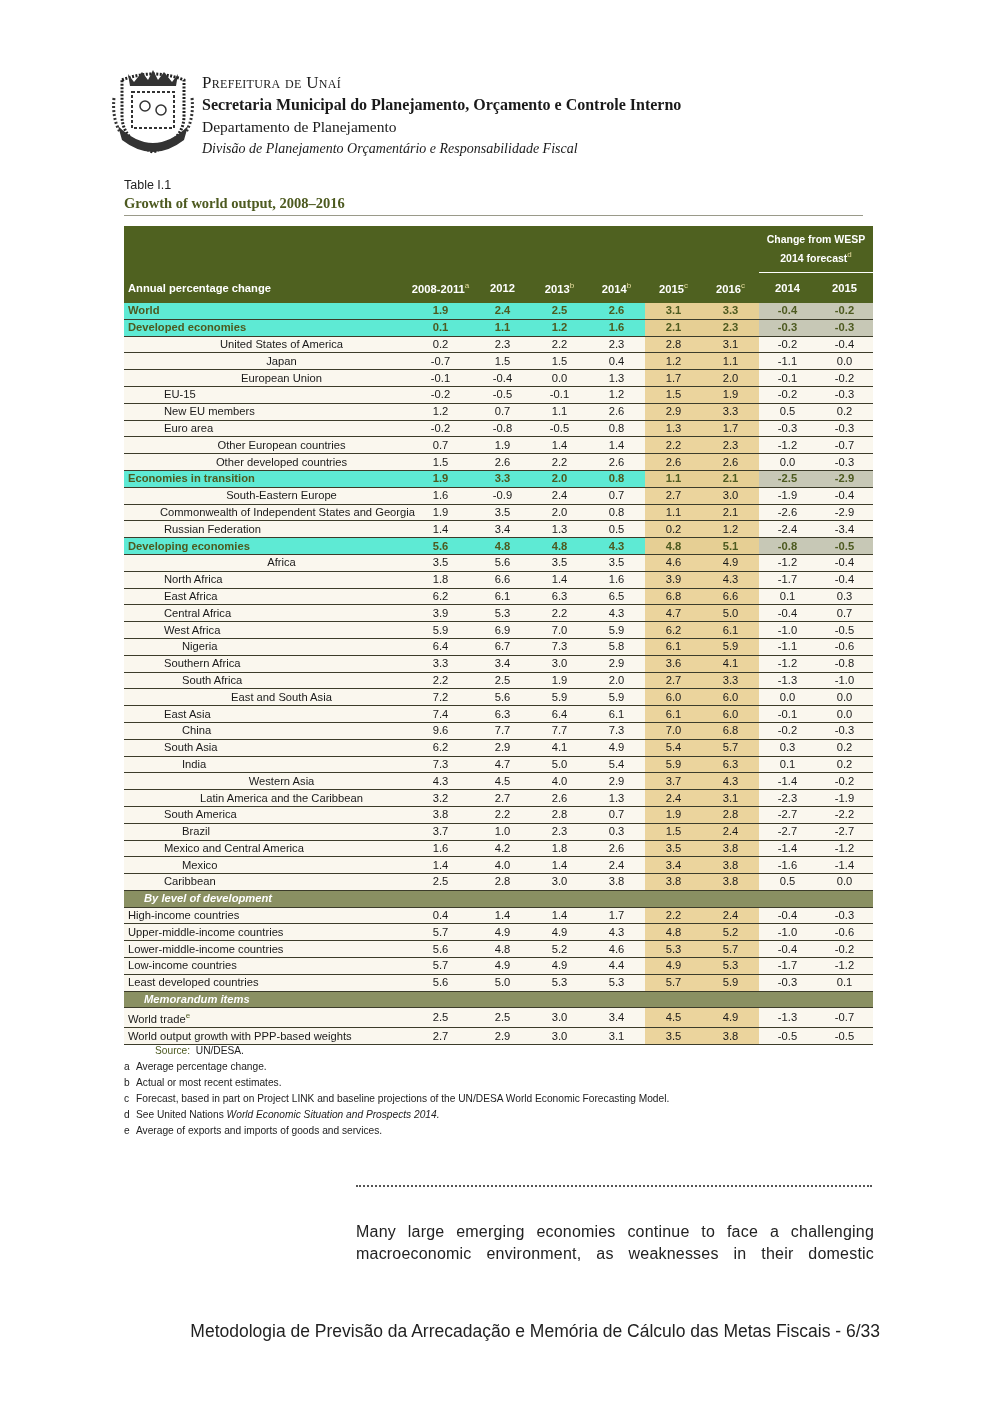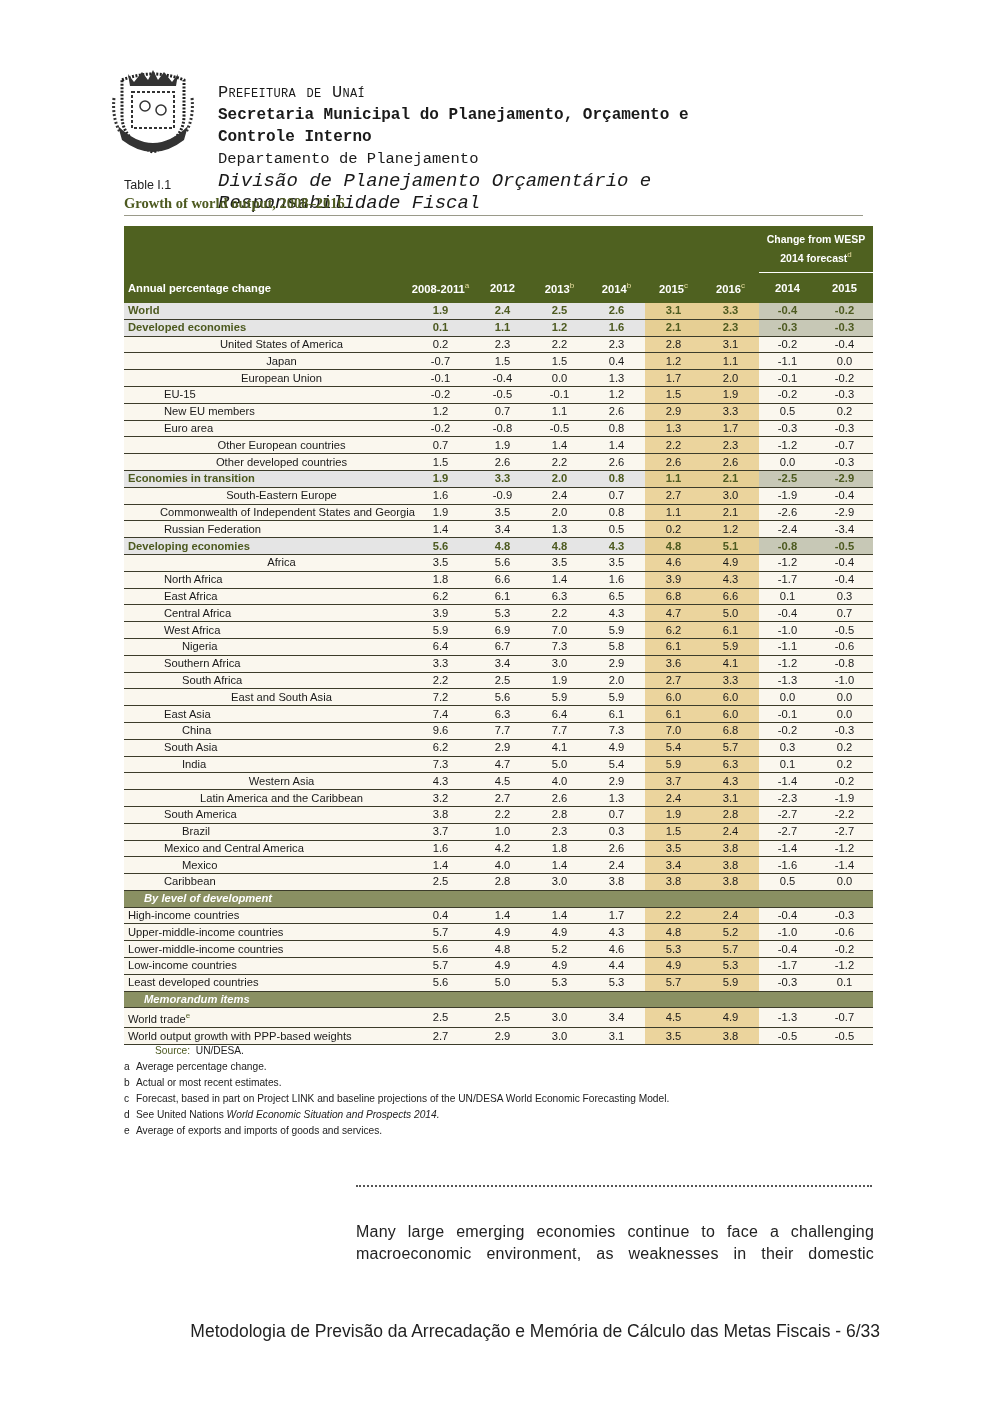--- a/index.html
+++ b/index.html
@@ -1,45 +1,45 @@
 <!DOCTYPE html>
 <html><head>
 <meta charset="utf-8">
 <style>
   html, body { margin: 0; padding: 0; background: #ffffff; }
   body { width: 992px; height: 1404px; position: relative; overflow: hidden; font-family: "Liberation Sans", sans-serif; color: #1a1a1a; }
 
   .letterhead { position: absolute; left: 108px; top: 66px; width: 640px; height: 92px; }
   .crest { position: absolute; left: 4px; top: 2px; width: 82px; height: 88px; }
-  .lh-text { position: absolute; left: 94px; top: 16px; font-family: Liberation Mono, monospace; margin-left: 16px; }
+  .lh-text { position: absolute; left: 94px; top: 6px; font-family: Liberation Serif, serif; }
   .lh-line1 { font-size: 17px; letter-spacing: 0.3px; font-variant: small-caps; line-height: 22px; }
   .lh-line2 { font-size: 16px; font-weight: bold; line-height: 22px; }
   .lh-line3 { font-size: 15.5px; line-height: 22px; }
-  .lh-line4 { font-size: 19px; font-style: italic; line-height: 22px; }
+  .lh-line4 { font-size: 14px; font-style: italic; line-height: 22px; }
 
   .tbl-label { position: absolute; left: 124px; top: 178px; font-size: 12.5px; color: #222; }
   .tbl-title { position: absolute; left: 124px; top: 195px; font-size: 14.5px; font-weight: bold; color: #4d5a20; font-family: Liberation Serif, serif; }
   .tbl-rule { position: absolute; left: 124px; top: 215px; width: 739px; height: 1px; background: #9a9a8a; }
 
   .table-wrap { position: absolute; left: 124px; top: 226px; width: 739px; }
   table { border-collapse: collapse; width: 739px; table-layout: fixed; font-size: 11.2px; }
   col.c-label { width: 283px; }
   col.c-num { width: 57px; }
   col.c-num1 { width: 67px; }
   thead tr.h1 td { background: #4f6120; height: 40px; color: #fff; padding: 0; }
   thead tr.h2 td { background: #4f6120; color: #fff; font-weight: bold; height: 30px; vertical-align: middle; padding: 0 4px; }
   .wesp { text-align: center; font-weight: bold; font-size: 10.5px; line-height: 15px; padding-top: 6px !important; border-bottom: 1px solid #fff; vertical-align: top; margin-left: 31px; }
   th, td { padding: 0 4px; }
   thead .num, tbody .num { text-align: center; }
   sup { font-size: 8px; font-weight: normal; color: #e9dfa0; }
   .h2 sup { vertical-align: super; }
 
   tbody tr td { height: 15.8px; border-bottom: 1px solid #3c3c2a; line-height: 15px; white-space: nowrap; }
   tbody tr.row td { background: #faf7ee; }
-  tbody tr.group td { background: #e5e5e5; color: #4d5a20; font-weight: bold; }
+  tbody tr.group td { background: #5eead4; color: #4d5a20; font-weight: bold; }
   tbody tr.section td { background: #8a9062; color: #fff; font-style: italic; font-weight: bold; padding-left: 20px; }
   tbody tr td.fc { background: #ebd49d !important; }
   tbody tr.group td.fc { background: #e6cf94 !important; }
   tbody tr.section td.fc { background: #8a9062 !important; }
   tbody tr.group td.chg { background: #c7c8b6; }
   .ind0 { padding-left: 4px; }
   .ind1 { padding-left: 36px; text-align: center; }
   .ind2 { padding-left: 40px; }
   .ind3 { padding-left: 58px; }
 

